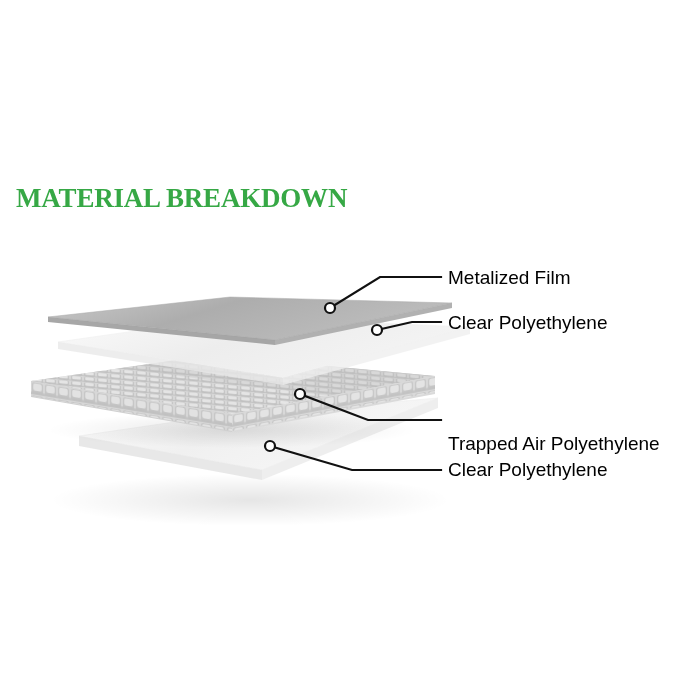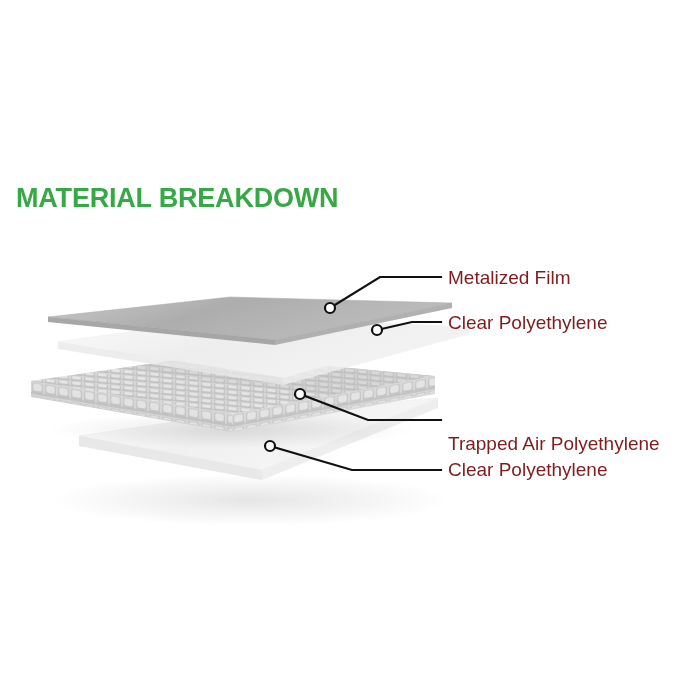--- a/index.html
+++ b/index.html
@@ -14,21 +14,21 @@
     background: #ffffff;
     overflow: hidden;
     font-family: "Liberation Sans", sans-serif;
   }
 
   
   #title {
     position: absolute;
     left: 16px;
     top: 185px;
-    font-family: Liberation Sans, sans-serif;
+    font-family: Liberation Serif, serif;
     font-size: 27px;
     font-weight: bold;
     letter-spacing: -0.2px;
     color: #36a845;
     white-space: nowrap;
     line-height: 1;
   }
 
   
   #diagram {
@@ -38,21 +38,21 @@
     width: 700px;
     height: 700px;
   }
 
   
   .callout-label {
     position: absolute;
     font-family: "Liberation Sans", sans-serif;
     font-size: 19px;
     font-weight: normal;
-    color: #7f1d1d;
+    color: #000000;
     white-space: nowrap;
     line-height: 1;
   }
   #label-0 { left: 448px; top: 268px; }
   #label-1 { left: 448px; top: 313px; }
   #label-2 { left: 448px; top: 434px; }
   #label-3 { left: 448px; top: 460px; }
 </style>
 </head>
 <body>

